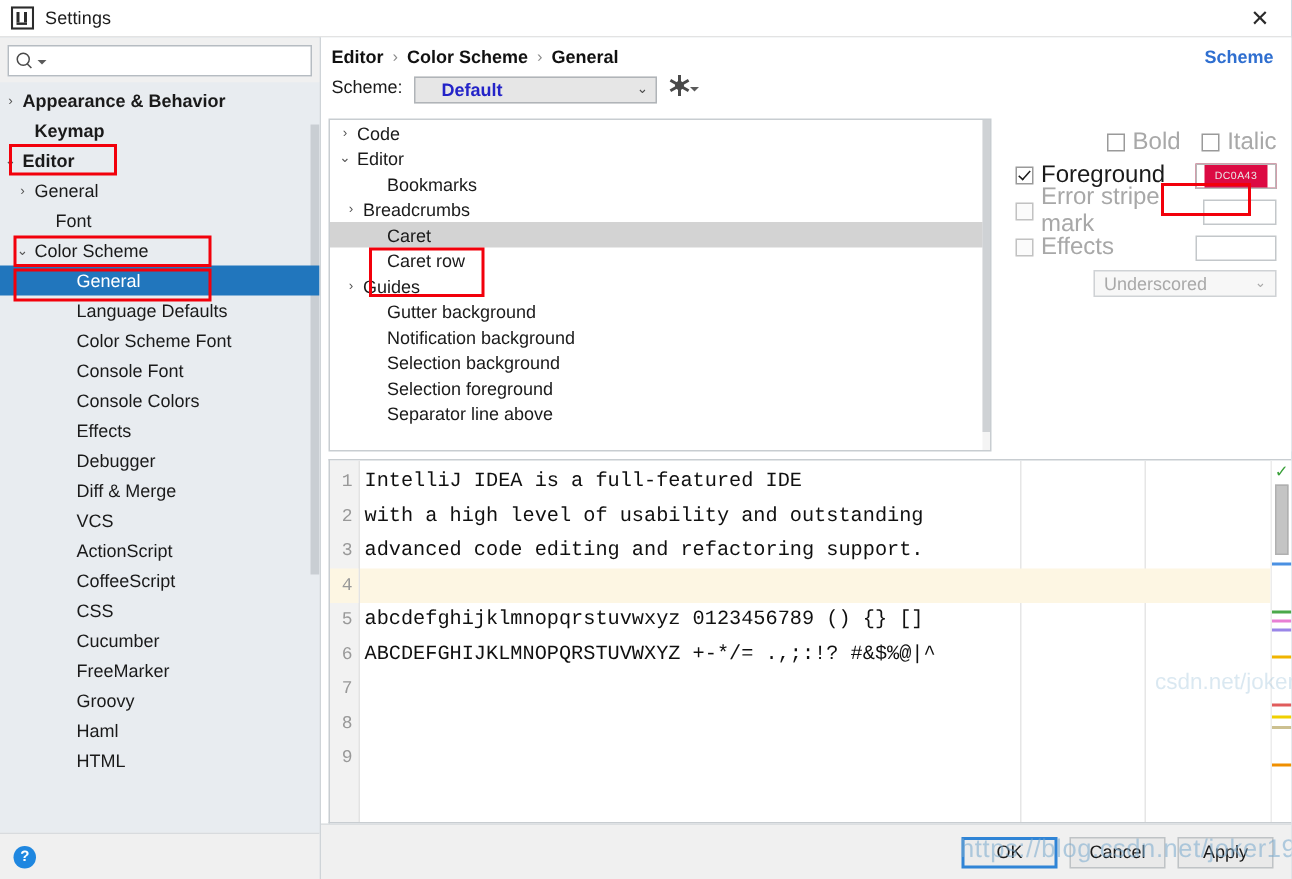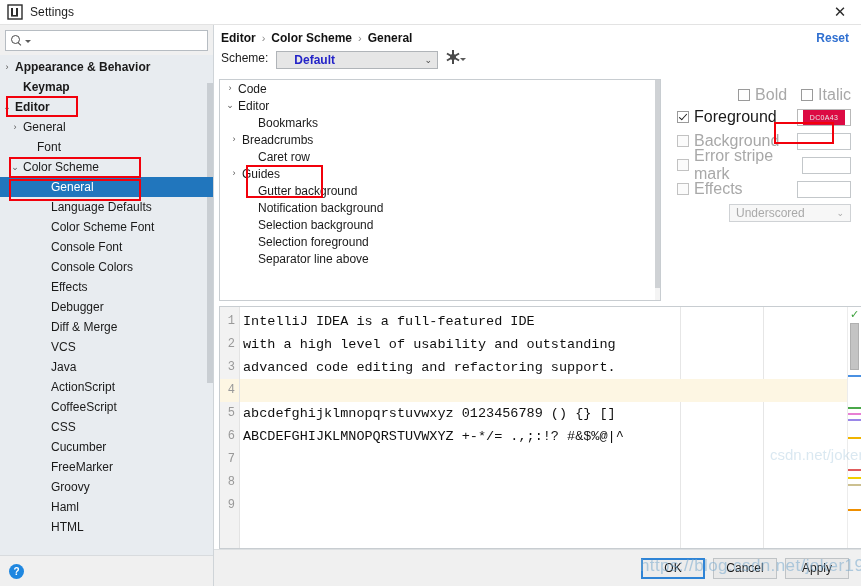--- a/index.html
+++ b/index.html
@@ -661,24 +661,20 @@
           <div class="t-item">
             <span class="arrow" style="margin-left: 36px;"></span>
             <span class="lbl">Diff &amp; Merge</span>
           </div>
           <div class="t-item">
             <span class="arrow" style="margin-left: 36px;"></span>
             <span class="lbl">VCS</span>
           </div>
           <div class="t-item">
             <span class="arrow" style="margin-left: 36px;"></span>
-            <span class="lbl">Java</span>
-          </div>
-          <div class="t-item">
-            <span class="arrow" style="margin-left: 36px;"></span>
             <span class="lbl">ActionScript</span>
           </div>
           <div class="t-item">
             <span class="arrow" style="margin-left: 36px;"></span>
             <span class="lbl">CoffeeScript</span>
           </div>
           <div class="t-item">
             <span class="arrow" style="margin-left: 36px;"></span>
             <span class="lbl">CSS</span>
           </div>
@@ -712,21 +708,21 @@
     <div class="rightpane">
 
       <div class="breadcrumb-row">
         <div class="breadcrumb" id="breadcrumb">
             <span>Editor</span>
             <span class="sep">›</span>
             <span>Color Scheme</span>
             <span class="sep">›</span>
             <span>General</span>
           </div>
-        <span class="reset-link">Reset</span>
+        <span class="reset-link">Scheme</span>
       </div>
 
       <div class="scheme-row">
         <span class="lbl">Scheme:</span>
         <div class="combo">
           <span class="val">Default</span>
           <span class="chev">⌄</span>
         </div>
         <div class="gear-wrap">
           <span class="gear">
@@ -753,20 +749,24 @@
               <span>Editor</span>
             </div>
             <div class="a-item">
               <span class="arrow" style="margin-left: 20px;"></span>
               <span>Bookmarks</span>
             </div>
             <div class="a-item">
               <span class="arrow" style="margin-left: 4px;">›</span>
               <span>Breadcrumbs</span>
             </div>
+            <div class="a-item sel">
+              <span class="arrow" style="margin-left: 20px;"></span>
+              <span>Caret</span>
+            </div>
             <div class="a-item">
               <span class="arrow" style="margin-left: 20px;"></span>
               <span>Caret row</span>
             </div>
             <div class="a-item">
               <span class="arrow" style="margin-left: 4px;">›</span>
               <span>Guides</span>
             </div>
             <div class="a-item">
               <span class="arrow" style="margin-left: 20px;"></span>
@@ -805,25 +805,20 @@
           <div class="opt-row">
             <span class="cb on"></span>
             <span class="opt-label">Foreground</span>
             <span class="swatch-fg">
               <span class="lbar"></span>
               <span class="hex">DC0A43</span>
               <span class="rbar"></span>
             </span>
           </div>
 
-          <div class="opt-row">
-            <span class="cb dis"></span>
-            <span class="opt-label dis">Background</span>
-            <span class="swatch-box"></span>
-          </div>
 
           <div class="opt-row">
             <span class="cb dis"></span>
             <span class="opt-label dis">Error stripe mark</span>
             <span class="swatch-box"></span>
           </div>
 
           <div class="opt-row">
             <span class="cb dis"></span>
             <span class="opt-label dis">Effects</span>

